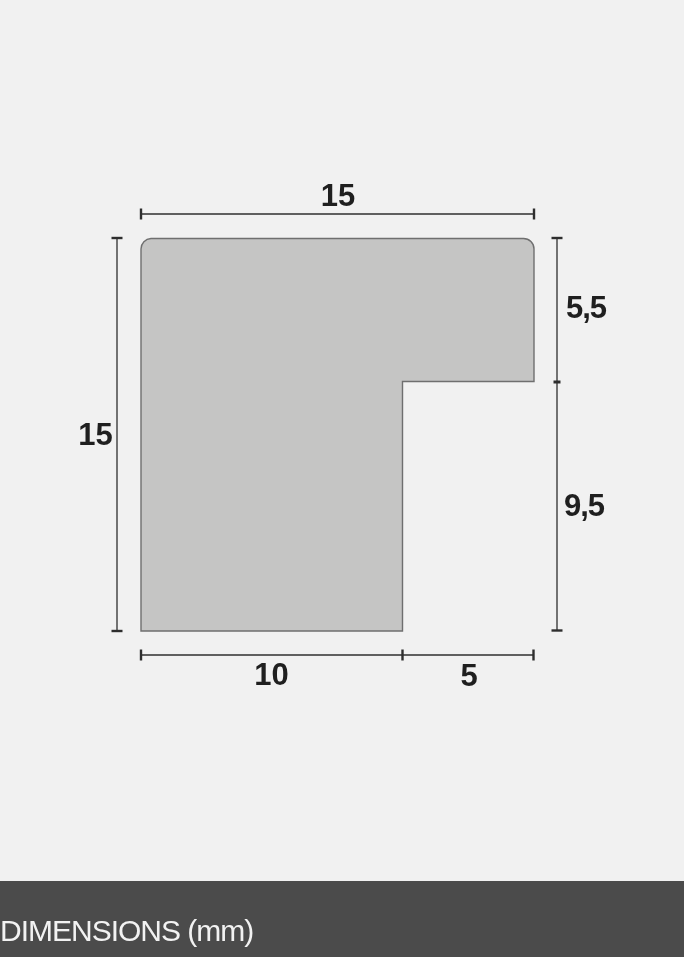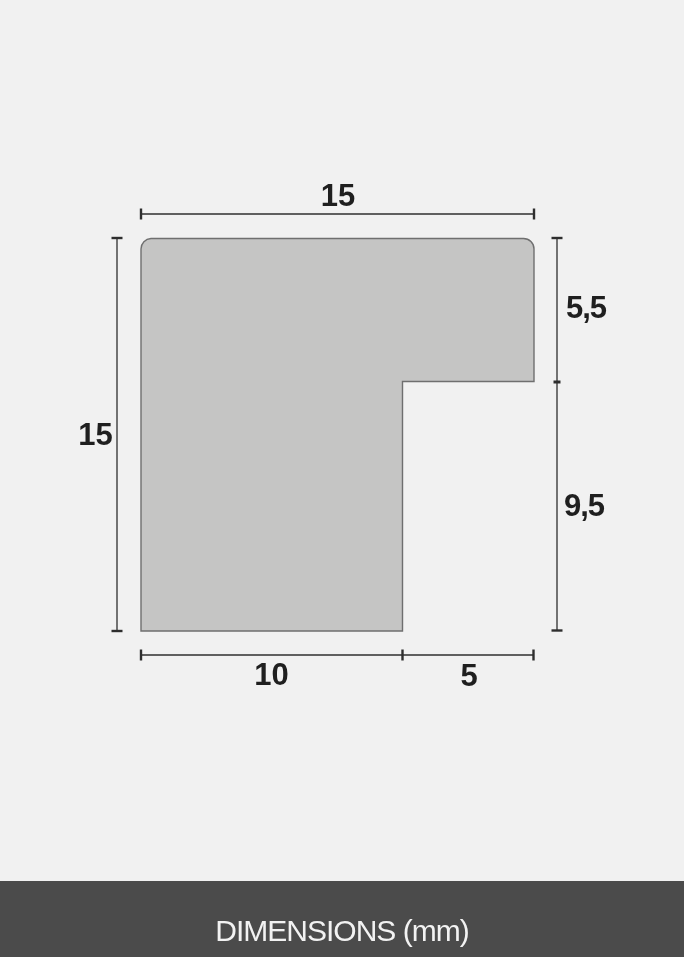--- a/index.html
+++ b/index.html
@@ -21,21 +21,20 @@
   .footer {
     position: absolute;
     left: 0; top: 881px;
     width: 684px; height: 76px;
     background: #4b4b4b;
   }
   .footer-text {
     position: absolute;
     left: 0; top: 914px;
     width: 684px;
-    text-align: center;
     color: #f2f2f2;
     font-family: "Liberation Sans", sans-serif;
     font-size: 30px;
     font-weight: 400;
     letter-spacing: -1px;
     line-height: 34px;
   }
 </style>
 </head>
 <body>

